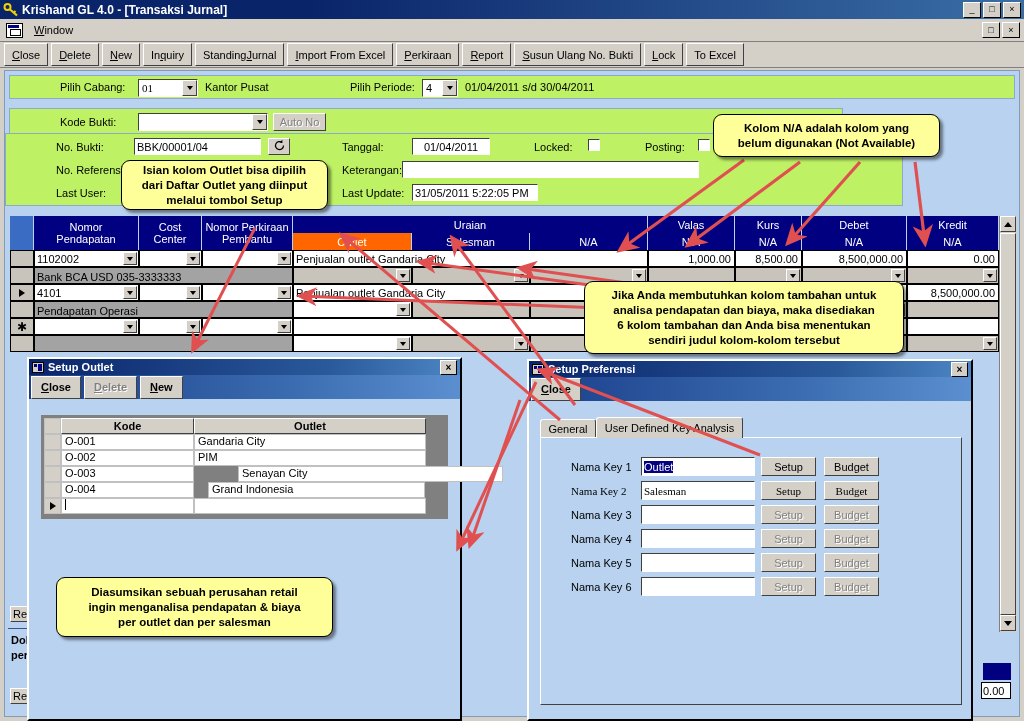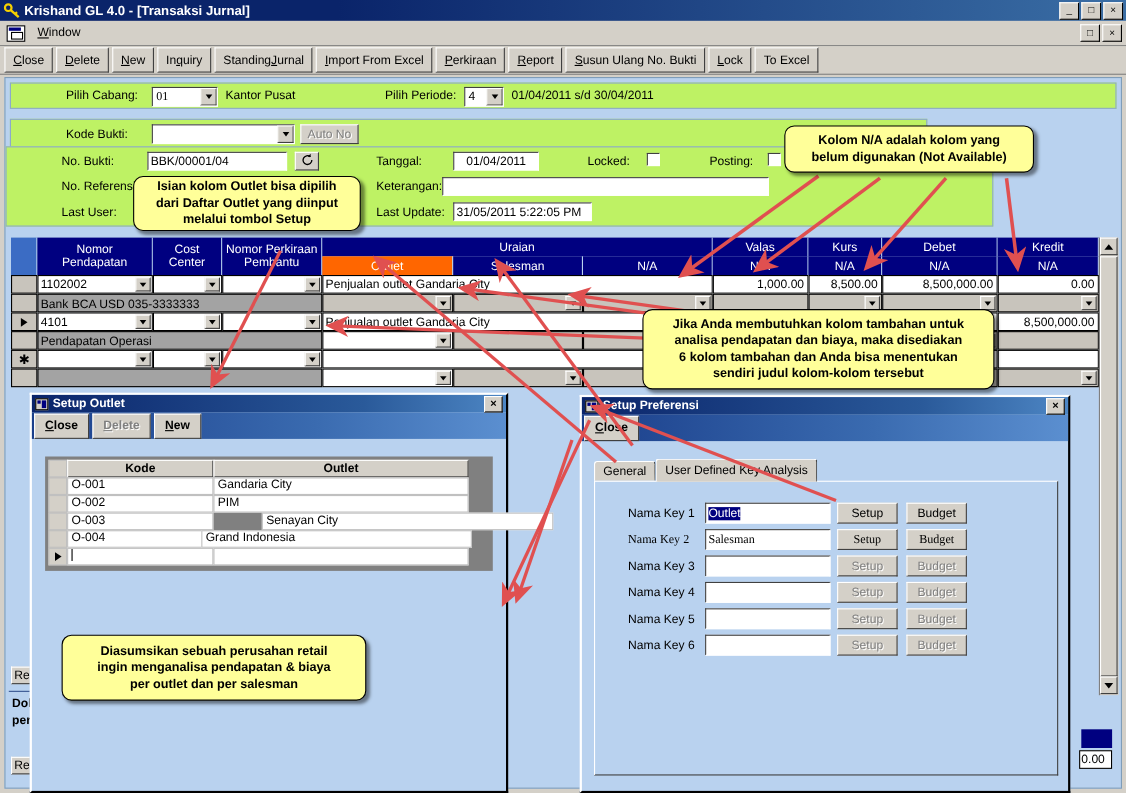--- a/index.html
+++ b/index.html
@@ -665,21 +665,21 @@
         <span>O-003</span>
       </div>
     <div class="lcell" style="left:153px;top:51px;width:265px;height:16px;margin-left:44px;">
         <span>Senayan City</span>
       </div>
 
     <div class="lrowh" style="left:3px;top:67px;width:17px;height:16px;"></div>
     <div class="lcell" style="left:20px;top:67px;width:133px;height:16px;">
         <span>O-004</span>
       </div>
-    <div class="lcell" style="left:142px;top:67px;width:246px;height:16px;">
+    <div class="lcell" style="left:167px;top:67px;width:217px;height:16px;">
         <span>Grand Indonesia</span>
       </div>
 
     <div class="lrowh" style="left:3px;top:83px;width:17px;height:16px;">
         <span class="tri-r"></span>
       </div>
     <div class="lcell" style="left:20px;top:83px;width:133px;height:16px;">
       <span style="display:inline-block;width:1px;height:11px;background:#000;"></span>
     </div>
     <div class="lcell" style="left:153px;top:83px;width:232px;height:16px;"></div>

